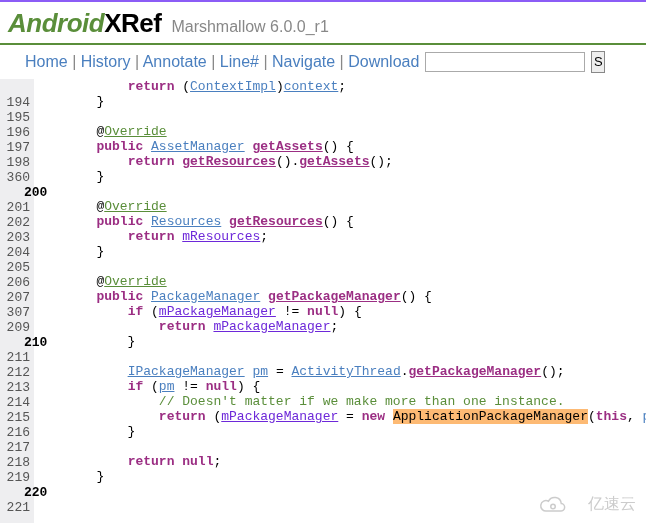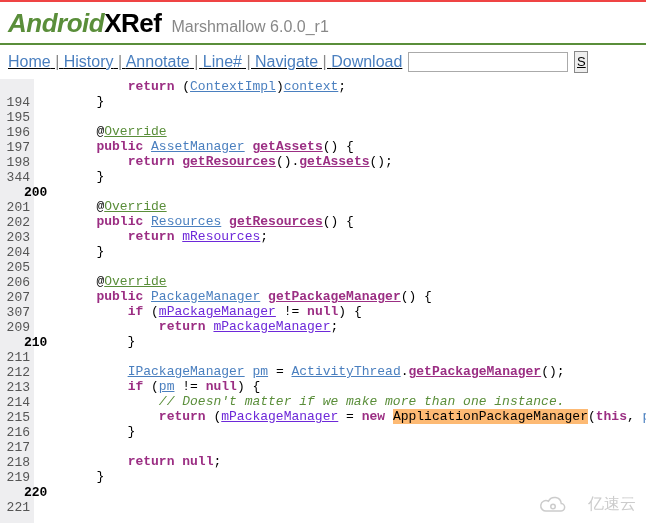--- a/index.html
+++ b/index.html
@@ -7,37 +7,36 @@
     margin: 0;
     padding: 0;
     font-family: Arial, Helvetica, sans-serif;
     font-size: 13px;
     background: #fff;
     color: #000;
     width: 646px;
   }
   .header {
     padding: 6px 24px 2px 8px;
-    border-top: 2px solid #ef4444;
+    border-top: 2px solid #8b5cf6;
   }
   .logo-line { display: flex; align-items: baseline; gap: 10px; }
   .logo { font-size: 26px; font-weight: bold; letter-spacing: -0.5px; }
   .logo-green { color: #5a8e3a; font-style: italic; font-weight: bold; }
   .logo-black { color: #000; font-weight: bold; }
   .version { color: #888; font-size: 16px; }
   .xref-line { font-family: "Courier New", monospace; font-size: 12px; margin-top: 6px; }
   .xref-path { color: #4a7fbf; text-decoration: underline; }
   .divider { border-bottom: 2px solid #5a8e3a; margin-top: 2px; }
   .nav {
-    padding: 6px 8px;
+    padding: 6px 25px;
     display: flex;
     align-items: center;
     gap: 6px;
     font-size: 16px;
-    text-decoration: underline;
   }
   .nav a { color: #4a7fbf; text-decoration: none; cursor: pointer; }
   .nav .sep { color: #888; }
   .nav input[type=text] {
     border: 1px solid #aaa;
     height: 20px;
     width: 160px;
     font-size: 12px;
     padding: 0 4px;
   }
@@ -62,21 +61,21 @@
   }
   .gutter .ln { height: 15px; white-space: pre; }
   .gutter .bold { font-weight: bold; color: #000; margin-left: 20px; }
   .src { padding-left: 0; white-space: pre; }
   .src .row { height: 15px; }
   .kw { color: #9b2e83; font-weight: bold; }
   .typ { color: #4a7fbf; text-decoration: underline; }
   .mth { color: #9b2e83; font-weight: bold; text-decoration: underline; }
   .fld { color: #6d28d9; text-decoration: underline; }
   .ann { color: #5a8e3a; text-decoration: underline; }
-  .cmt { color: #5a8e3a; font-style: italic; }
+  .cmt { color: #5a8e3a; }
   .hl { background: #fdba74; }
   .wm {
     position: fixed;
     right: 10px;
     bottom: 8px;
     color: #ccc;
     font-size: 16px;
     display: flex;
     align-items: center;
     gap: 20px;
@@ -103,21 +102,21 @@
   <span class="btn">S</span>
 </div>
 
 <div class="code-area">
   <div class="gutter" id="gutter">
       <div class="ln">194</div>
       <div class="ln">195</div>
       <div class="ln">196</div>
       <div class="ln">197</div>
       <div class="ln">198</div>
-      <div class="ln">344</div>
+      <div class="ln">360</div>
       <div class="ln bold">200</div>
       <div class="ln">201</div>
       <div class="ln">202</div>
       <div class="ln">203</div>
       <div class="ln">204</div>
       <div class="ln">205</div>
       <div class="ln">206</div>
       <div class="ln">207</div>
       <div class="ln">307</div>
       <div class="ln">209</div>

